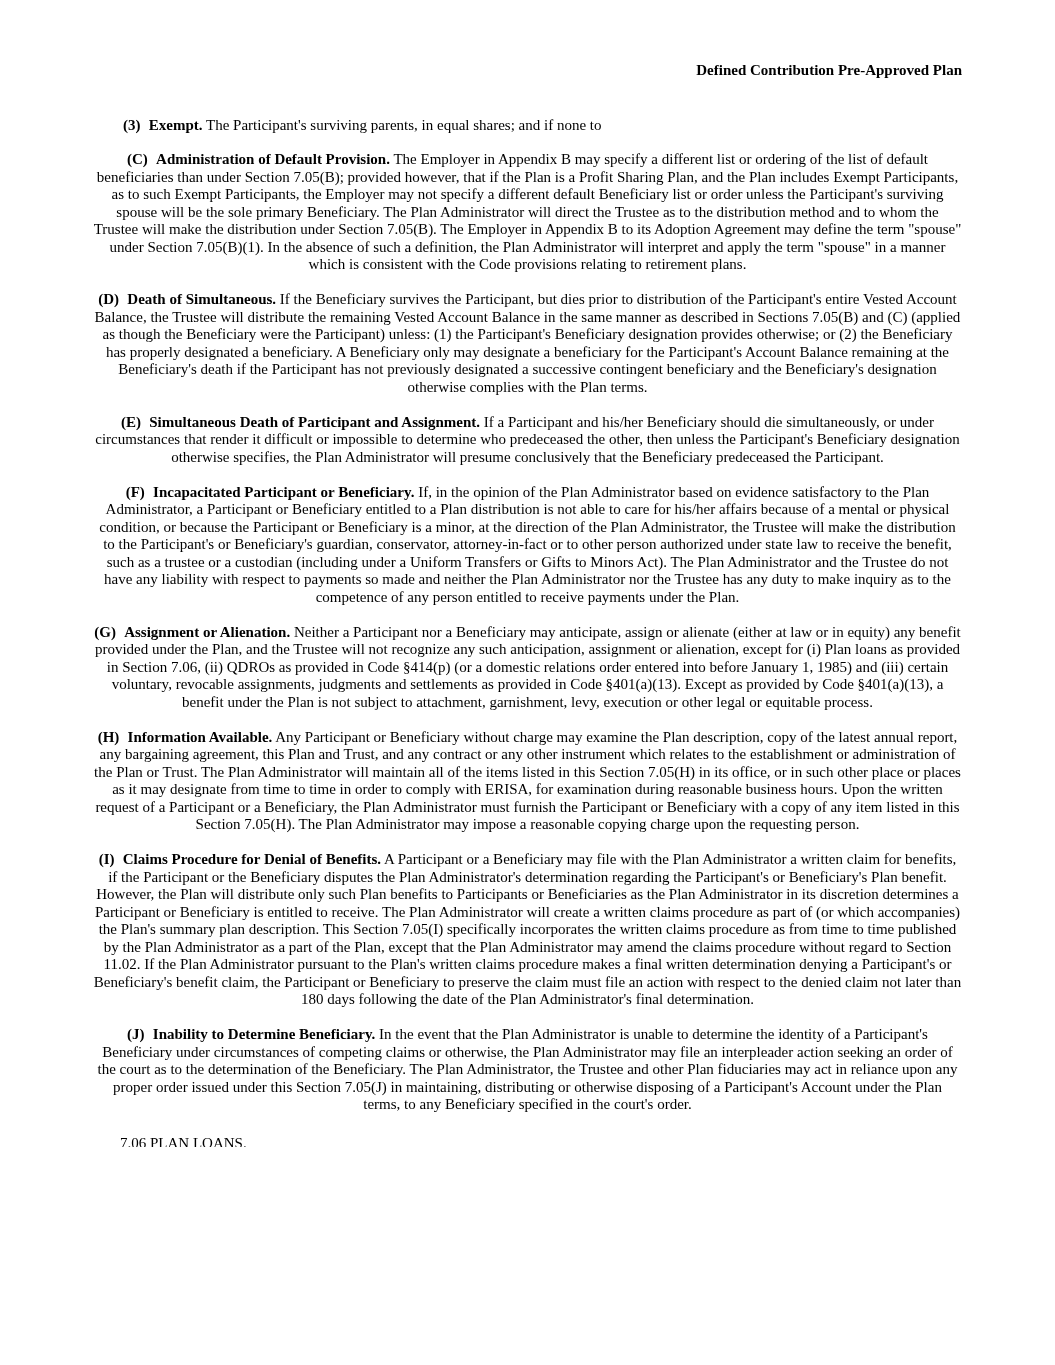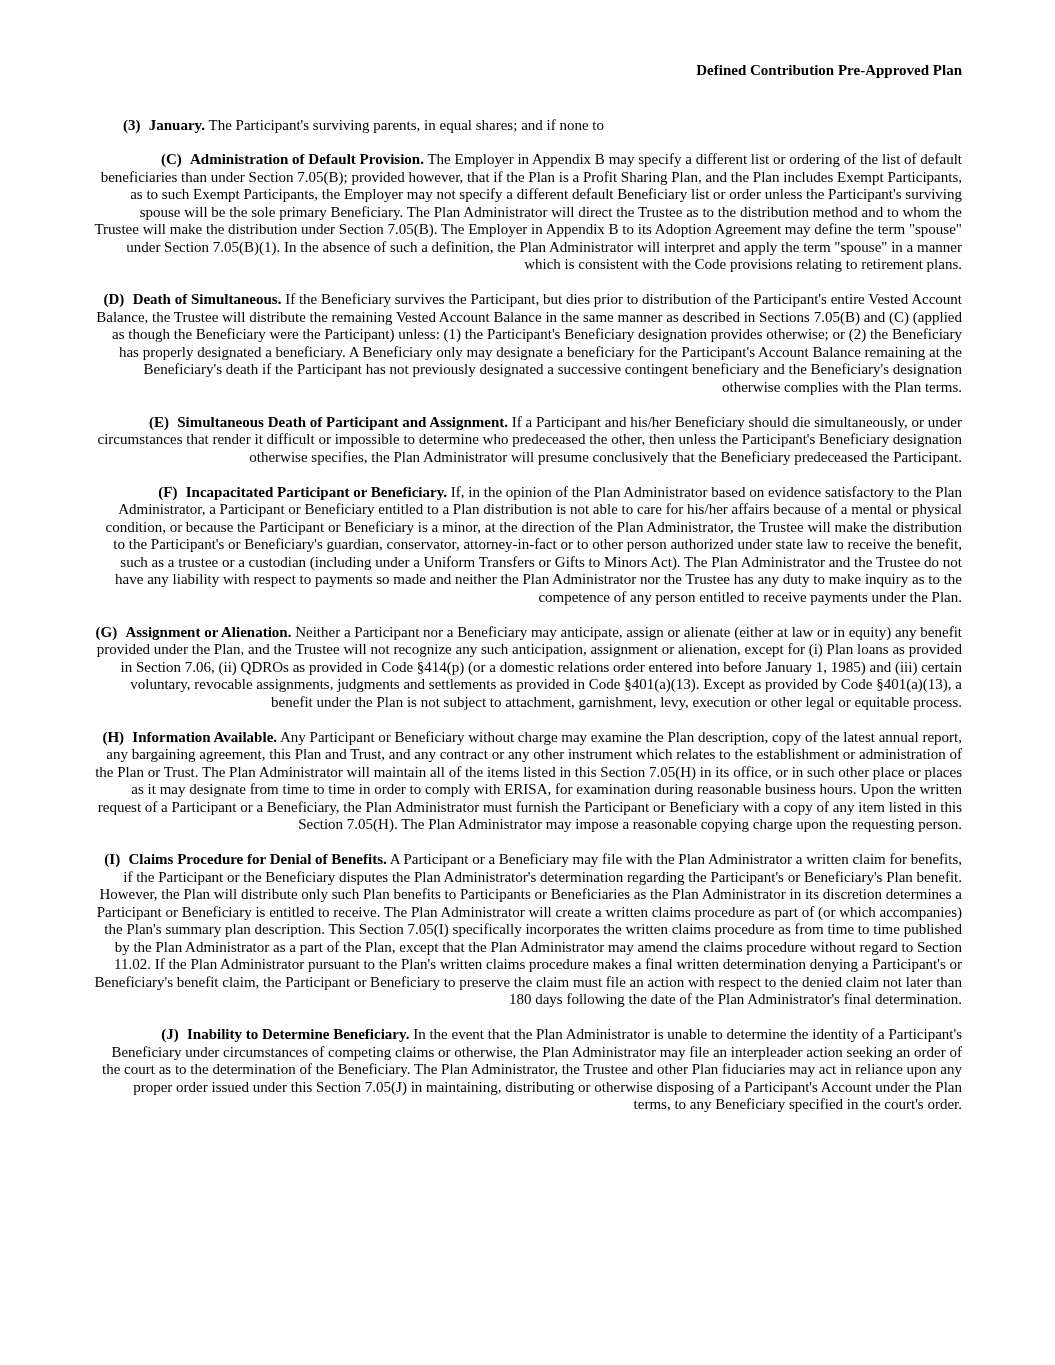--- a/index.html
+++ b/index.html
@@ -28,21 +28,21 @@
   .doc-header {
     text-align: right;
     font-weight: bold;
     margin: 0 0 37px 0;
   }
   p.item {
     margin: 0 0 17px 30px;
   }
   p.section {
     margin: 0 0 17.5px 0;
-    text-align: right;
+    text-align: center;
   }
   .sec-label {
     font-weight: bold;
     margin-right: 0.55em;
   }
   .sec-title {
     font-weight: bold;
   }
   p.plan-loans {
     margin: 21px 0 0 27px;
@@ -63,21 +63,21 @@
   }
 </style>
 </head>
 <body>
 
 <div class="page">
 
   <div class="doc-header">Defined Contribution Pre-Approved Plan</div>
 
   <p class="item">
-    <span class="sec-label">(3)</span><span class="sec-title">January.</span>
+    <span class="sec-label">(3)</span><span class="sec-title">Exempt.</span>
     <span>The Participant's surviving parents, in equal shares; and if none to</span>
   </p>
 
 
   <p class="section">
     <span class="sec-label">(C)</span><span class="sec-title">Administration of Default Provision.</span>
     <span>The Employer in Appendix B may specify a different list or ordering of the list of default beneficiaries than under Section 7.05(B); provided however, that if the Plan is a Profit Sharing Plan, and the Plan includes Exempt Participants, as to such Exempt Participants, the Employer may not specify a different default Beneficiary list or order unless the Participant's surviving spouse will be the sole primary Beneficiary. The Plan Administrator will direct the Trustee as to the distribution method and to whom the Trustee will make the distribution under Section 7.05(B). The Employer in Appendix B to its Adoption Agreement may define the term "spouse" under Section 7.05(B)(1). In the absence of such a definition, the Plan Administrator will interpret and apply the term "spouse" in a manner which is consistent with the Code provisions relating to retirement plans.</span>
   </p>
 
   <p class="section">
@@ -108,19 +108,20 @@
   <p class="section">
     <span class="sec-label">(I)</span><span class="sec-title">Claims Procedure for Denial of Benefits.</span>
     <span>A Participant or a Beneficiary may file with the Plan Administrator a written claim for benefits, if the Participant or the Beneficiary disputes the Plan Administrator's determination regarding the Participant's or Beneficiary's Plan benefit. However, the Plan will distribute only such Plan benefits to Participants or Beneficiaries as the Plan Administrator in its discretion determines a Participant or Beneficiary is entitled to receive. The Plan Administrator will create a written claims procedure as part of (or which accompanies) the Plan's summary plan description. This Section 7.05(I) specifically incorporates the written claims procedure as from time to time published by the Plan Administrator as a part of the Plan, except that the Plan Administrator may amend the claims procedure without regard to Section 11.02. If the Plan Administrator pursuant to the Plan's written claims procedure makes a final written determination denying a Participant's or Beneficiary's benefit claim, the Participant or Beneficiary to preserve the claim must file an action with respect to the denied claim not later than 180 days following the date of the Plan Administrator's final determination.</span>
   </p>
 
   <p class="section">
     <span class="sec-label">(J)</span><span class="sec-title">Inability to Determine Beneficiary.</span>
     <span>In the event that the Plan Administrator is unable to determine the identity of a Participant's Beneficiary under circumstances of competing claims or otherwise, the Plan Administrator may file an interpleader action seeking an order of the court as to the determination of the Beneficiary. The Plan Administrator, the Trustee and other Plan fiduciaries may act in reliance upon any proper order issued under this Section 7.05(J) in maintaining, distributing or otherwise disposing of a Participant's Account under the Plan terms, to any Beneficiary specified in the court's order.</span>
   </p>
 
+  <p class="plan-loans"><span>7.06</span> <span class="underline">PLAN LOANS</span><span>.</span></p>
 
   <div class="doc-footer">
     <div class="copyright">© 2020 Thorson McDonald Whitman &amp; Curnutt, P.C. or its suppliers</div>
     <div class="page-number">90</div>
   </div>
 
 </div>
 
 </body></html>

